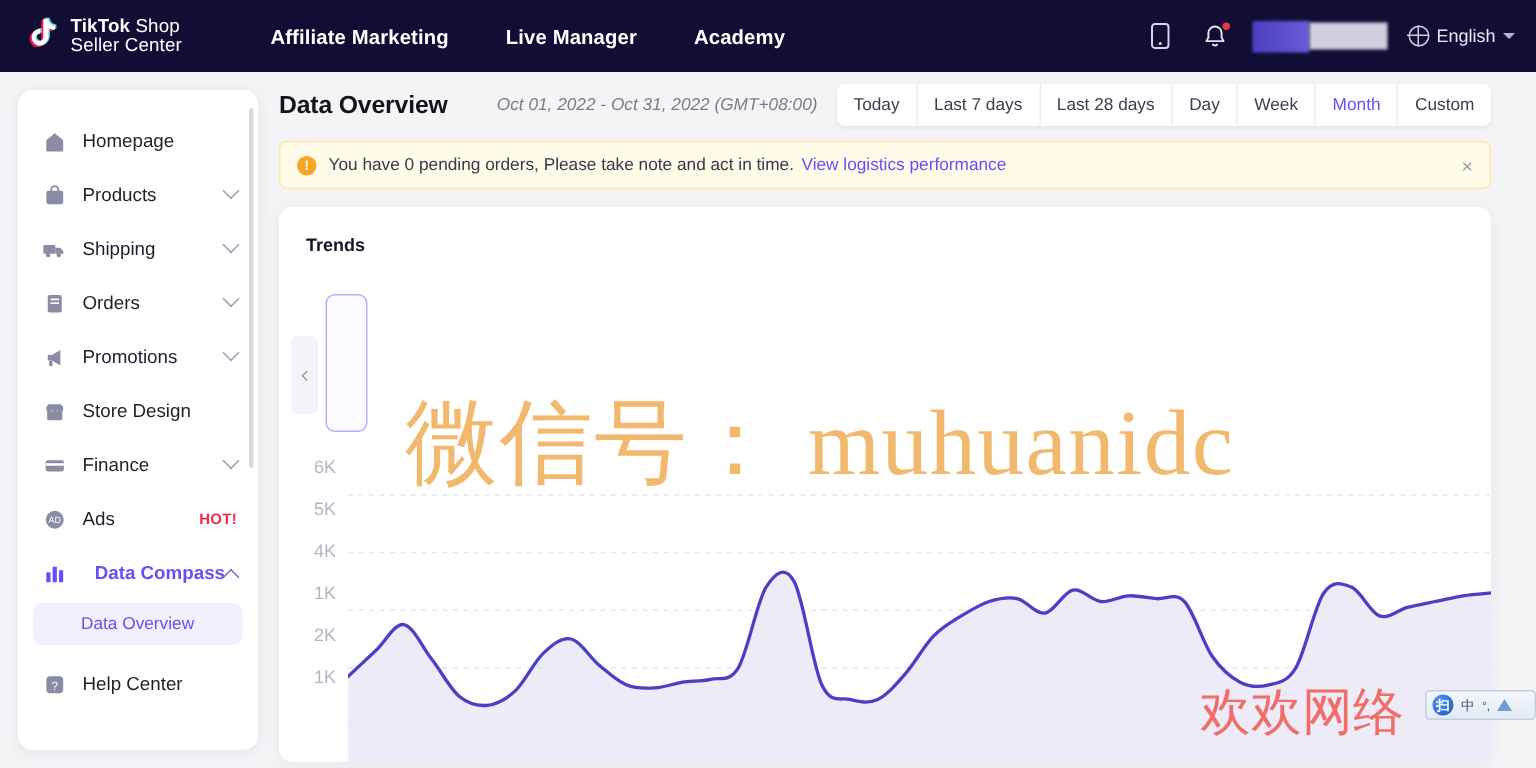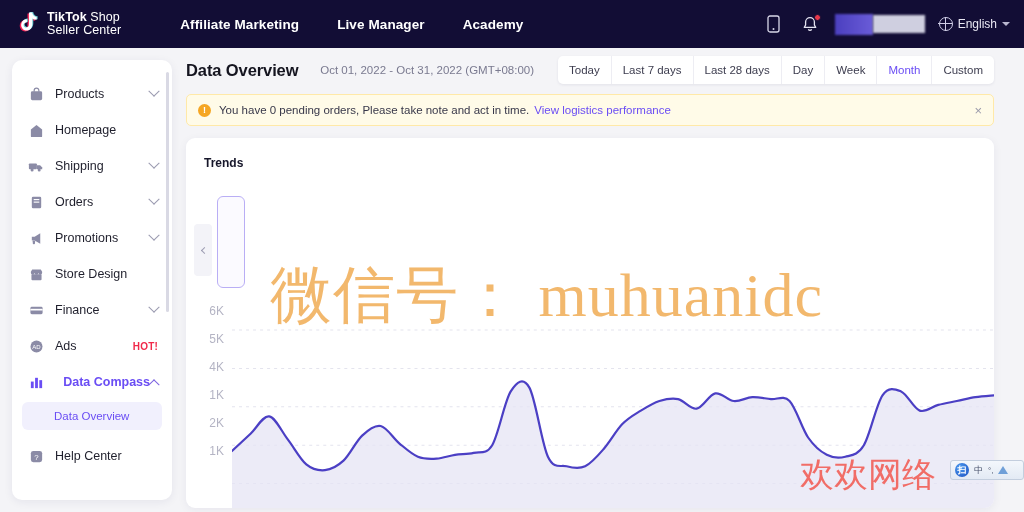--- a/index.html
+++ b/index.html
@@ -67,21 +67,21 @@
     color: #6a4df4; cursor: pointer;
   }
   .hot { color: #f0294a; font-size: 10px; font-weight: 700; margin-left: 24px; letter-spacing:.2px;padding-left:19px;}
   .side-scroll { position: absolute; right: 3px; top: 12px; width: 3px; height: 240px;
                  background: #d9d9e4; border-radius: 2px; }
 
   
   .main { position: absolute; left: 180px; top: 48px; width: 844px; height: 464px; }
   .page-head { height: 44px; display: flex; align-items: center; padding: 0 30px 0 6px; }
   .page-title { font-size: 16.5px; font-weight: 700; color: #14141f; letter-spacing:-.1px;}
-  .date-range { margin-left: auto; font-size: 11.5px; color: #7a7a90; margin-right: 24px; white-space: nowrap;}
+  .date-range { margin-left: auto; font-size: 11.5px; color: #7a7a90; margin-right: 13px; white-space: nowrap; font-style: italic;}
   .seg { display: flex; background: #fff; border-radius: 5px; overflow: hidden;
          box-shadow: 0 1px 3px rgba(30,25,80,.08); }
   .seg-btn {
     padding: 0 11px; height: 28px; display: flex; align-items: center;
     font-size: 11.5px; color: #3d3d4f; cursor: pointer; border-right: 1px solid #ededf3;
     white-space: nowrap;
   }
   .seg-btn:last-child { border-right: none; }
   .seg-btn.on { color: #6a4df4; }
 
@@ -196,35 +196,35 @@
       </div>
     </div>
   </div>
 
   <div class="sidebar">
     <div class="side-scroll"></div>
 
     <div class="side-item">
       <span class="s-ico">
         <svg width="15" height="15" viewBox="0 0 16 16">
+            <path d="M2 7l6-5 6 5v7a1 1 0 0 1-1 1H3a1 1 0 0 1-1-1V7z" fill="#8b8ba6"></path>
+          </svg>
+      </span>
+      <span class="s-lbl">Homepage</span>
+    </div>
+
+    <div class="side-item">
+      <span class="s-ico">
+        <svg width="15" height="15" viewBox="0 0 16 16">
             <rect x="2" y="4.5" width="12" height="9.5" rx="1.5" fill="#8b8ba6"></rect>
             <path d="M5.5 5V3.6a2.5 2.5 0 0 1 5 0V5" fill="none" stroke="#8b8ba6" stroke-width="1.3"></path>
           </svg>
       </span>
       <span class="s-lbl">Products</span>
       <span class="chev"></span>
-    </div>
-
-    <div class="side-item">
-      <span class="s-ico">
-        <svg width="15" height="15" viewBox="0 0 16 16">
-            <path d="M2 7l6-5 6 5v7a1 1 0 0 1-1 1H3a1 1 0 0 1-1-1V7z" fill="#8b8ba6"></path>
-          </svg>
-      </span>
-      <span class="s-lbl">Homepage</span>
     </div>
 
     <div class="side-item">
       <span class="s-ico">
         <svg width="16" height="15" viewBox="0 0 18 16">
             <rect x="1" y="4.5" width="9" height="6.5" rx="1" fill="#8b8ba6"></rect>
             <path d="M10 6.5h3.6L16 9v2h-6V6.5z" fill="#8b8ba6"></path>
             <circle cx="4.6" cy="12" r="1.7" fill="#8b8ba6"></circle>
             <circle cx="12.6" cy="12" r="1.7" fill="#8b8ba6"></circle>
           </svg>

